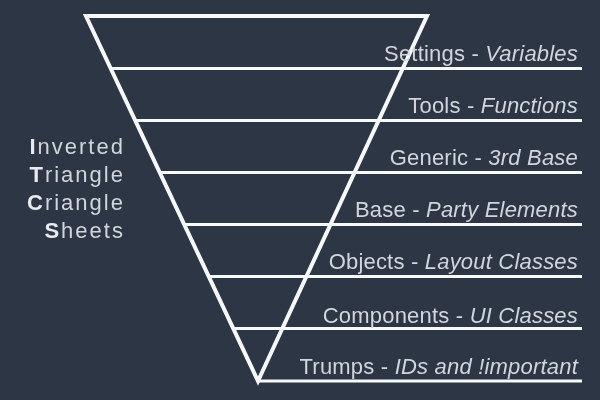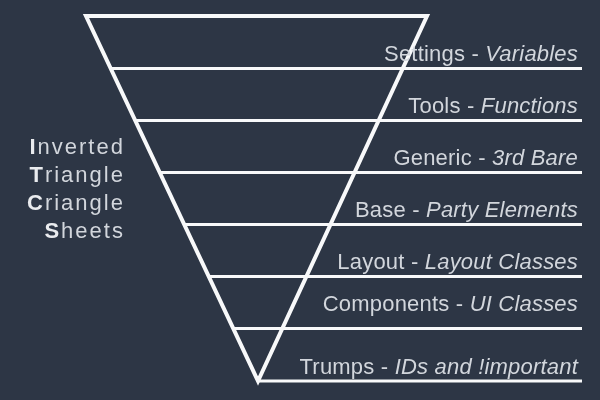--- a/index.html
+++ b/index.html
@@ -51,21 +51,21 @@
     color: var(--text);
     white-space: nowrap;
     text-align: right;
   }
   .layer-label em { font-style: italic; }
   .ll-0 { top: 42px; }
   .ll-1 { top: 94px; }
   .ll-2 { top: 146px; }
   .ll-3 { top: 198px; }
   .ll-4 { top: 250px; }
-  .ll-5 { top: 292px; }
+  .ll-5 { top: 304px; }
   .ll-6 { top: 355px; }
 </style>
 </head>
 <body>
 
 <div class="diagram">
 
   <svg class="triangle-svg" width="600" height="400" viewBox="0 0 600 400" aria-hidden="true">
 
     <line x1="111" y1="68.5" x2="582" y2="68.5" stroke="#f8f9fa" stroke-width="3"></line>
@@ -94,27 +94,27 @@
     </div>
   </div>
 
   <div class="layer-label ll-0">
     <span>Settings</span><span> - </span><em>Variables</em>
   </div>
   <div class="layer-label ll-1">
     <span>Tools</span><span> - </span><em>Functions</em>
   </div>
   <div class="layer-label ll-2">
-    <span>Generic</span><span> - </span><em>3rd Bare</em>
+    <span>Generic</span><span> - </span><em>3rd Base</em>
   </div>
   <div class="layer-label ll-3">
     <span>Base</span><span> - </span><em>Party Elements</em>
   </div>
   <div class="layer-label ll-4">
-    <span>Layout</span><span> - </span><em>Layout Classes</em>
+    <span>Objects</span><span> - </span><em>Layout Classes</em>
   </div>
   <div class="layer-label ll-5">
     <span>Components</span><span> - </span><em>UI Classes</em>
   </div>
   <div class="layer-label ll-6">
     <span>Trumps</span><span> - </span><em>IDs and !important</em>
   </div>
 
 </div>
 

